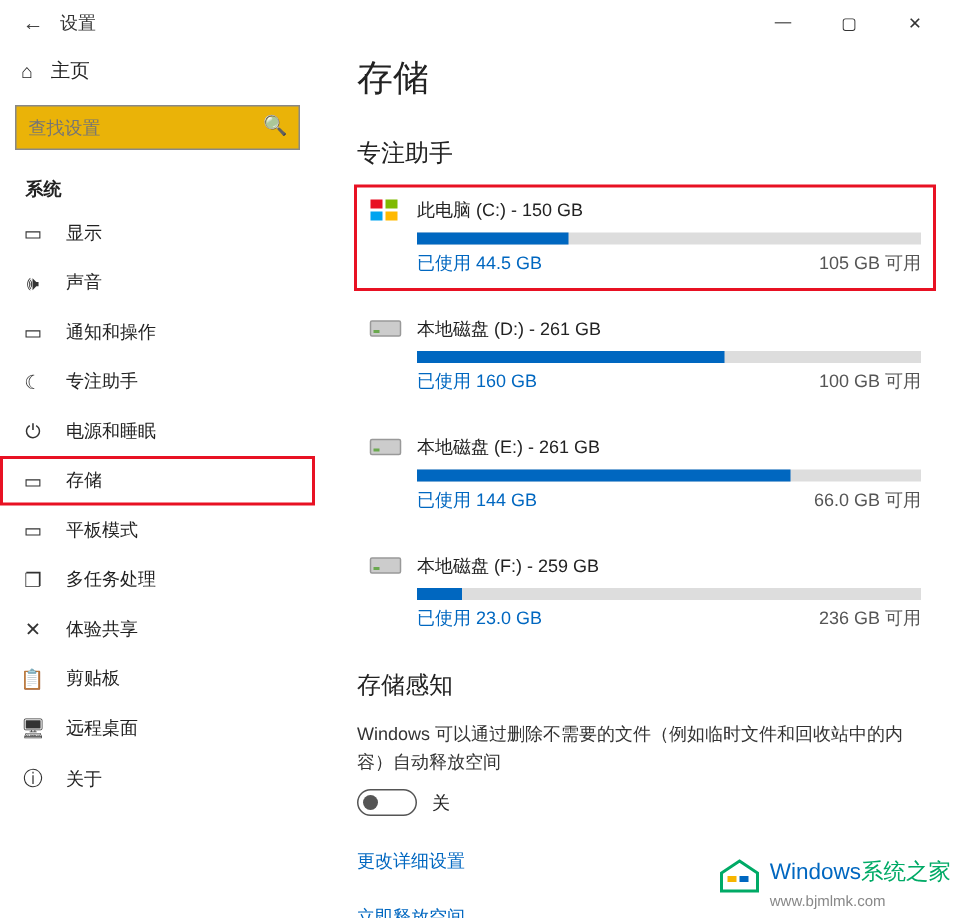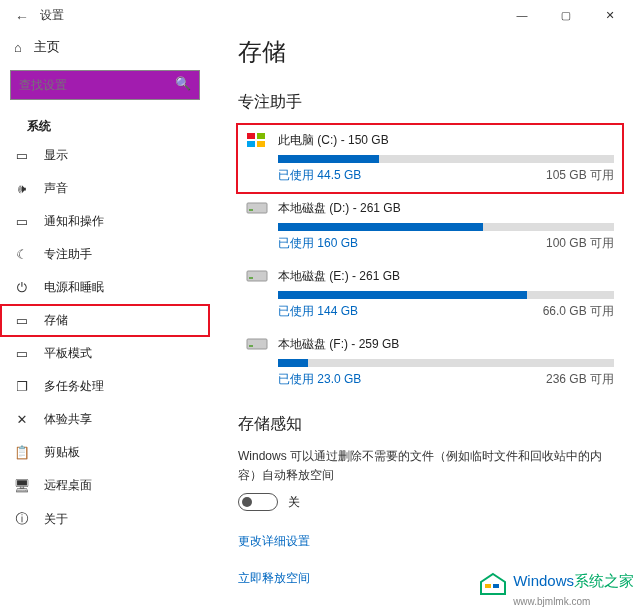--- a/index.html
+++ b/index.html
@@ -6,32 +6,32 @@
   body { width: 640px; height: 612px; background: #fff; position: relative; overflow: hidden; color: #222; }
   .titlebar { height: 30px; display: flex; align-items: center; padding: 0 8px; }
   .titlebar .back { width: 28px; font-size: 14px; color: #444; text-align: center; }
   .titlebar .title { font-size: 12px; color: #333; margin-left: 4px; }
   .titlebar .wincontrols { margin-left: auto; display: flex; gap: 0; }
   .titlebar .wincontrols div { width: 44px; height: 30px; display: flex; align-items: center; justify-content: center; font-size: 11px; color: #333; }
   .layout { display: flex; height: calc(100% - 30px); }
   .sidebar { width: 210px; display: flex; flex-direction: column; }
   .home { display: flex; align-items: center; gap: 12px; padding: 8px 14px 10px; font-size: 13px; }
   .searchwrap { margin: 4px 10px 10px; }
-  .search { width: 100%; height: 30px; border: 1px solid #888; padding: 0 26px 0 8px; font-size: 12px; background: #a21caf; }
+  .search { width: 100%; height: 30px; border: 1px solid #888; padding: 0 26px 0 8px; font-size: 12px; background: #eab308; }
   .search-container { position: relative; }
   .search-ico { position: absolute; right: 8px; top: 6px; font-size: 13px; color: #555; }
-  .group-header { font-size: 12px; font-weight: 600; padding: 8px 27px 4px; }
+  .group-header { font-size: 12px; font-weight: 600; padding: 8px 17px 4px; }
   .navlist { display: flex; flex-direction: column; }
   .navitem { display: flex; align-items: center; gap: 14px; padding: 8px 14px; font-size: 12px; color: #222; cursor: pointer; }
   .navitem .ico { width: 16px; display: inline-flex; justify-content: center; color: #333; font-size: 13px; }
   .navitem.selected { outline: 2px solid #e81123; outline-offset: -2px; }
   .content { flex: 1; padding: 0 18px 0 28px; overflow: hidden; display: flex; flex-direction: column; }
   .h1 { font-size: 24px; font-weight: 400; margin: 6px 0 14px; }
   .h2 { font-size: 16px; font-weight: 400; margin: 10px 0 12px; }
-  .drive-list { display: flex; flex-direction: column; gap: 1px; }
+  .drive-list { display: flex; flex-direction: column; gap: 12px; }
   .drive { padding: 6px 8px 8px; }
   .drive.highlighted { outline: 2px solid #e81123; outline-offset: 0; }
   .drive-row1 { display: flex; align-items: center; gap: 10px; }
   .drive-ico { width: 22px; height: 18px; display: inline-flex; align-items: center; justify-content: center; }
   .drive-title { font-size: 12px; color: #222; }
   .bar { height: 8px; background: #ddd; margin: 6px 0 4px 32px; position: relative; }
   .bar .fill { position: absolute; top: 0; left: 0; bottom: 0; background: #0067c0; }
   .drive-row2 { display: flex; justify-content: space-between; margin-left: 32px; font-size: 12px; }
   .used { color: #0067c0; text-align: right; }
   .free { color: #555; }

